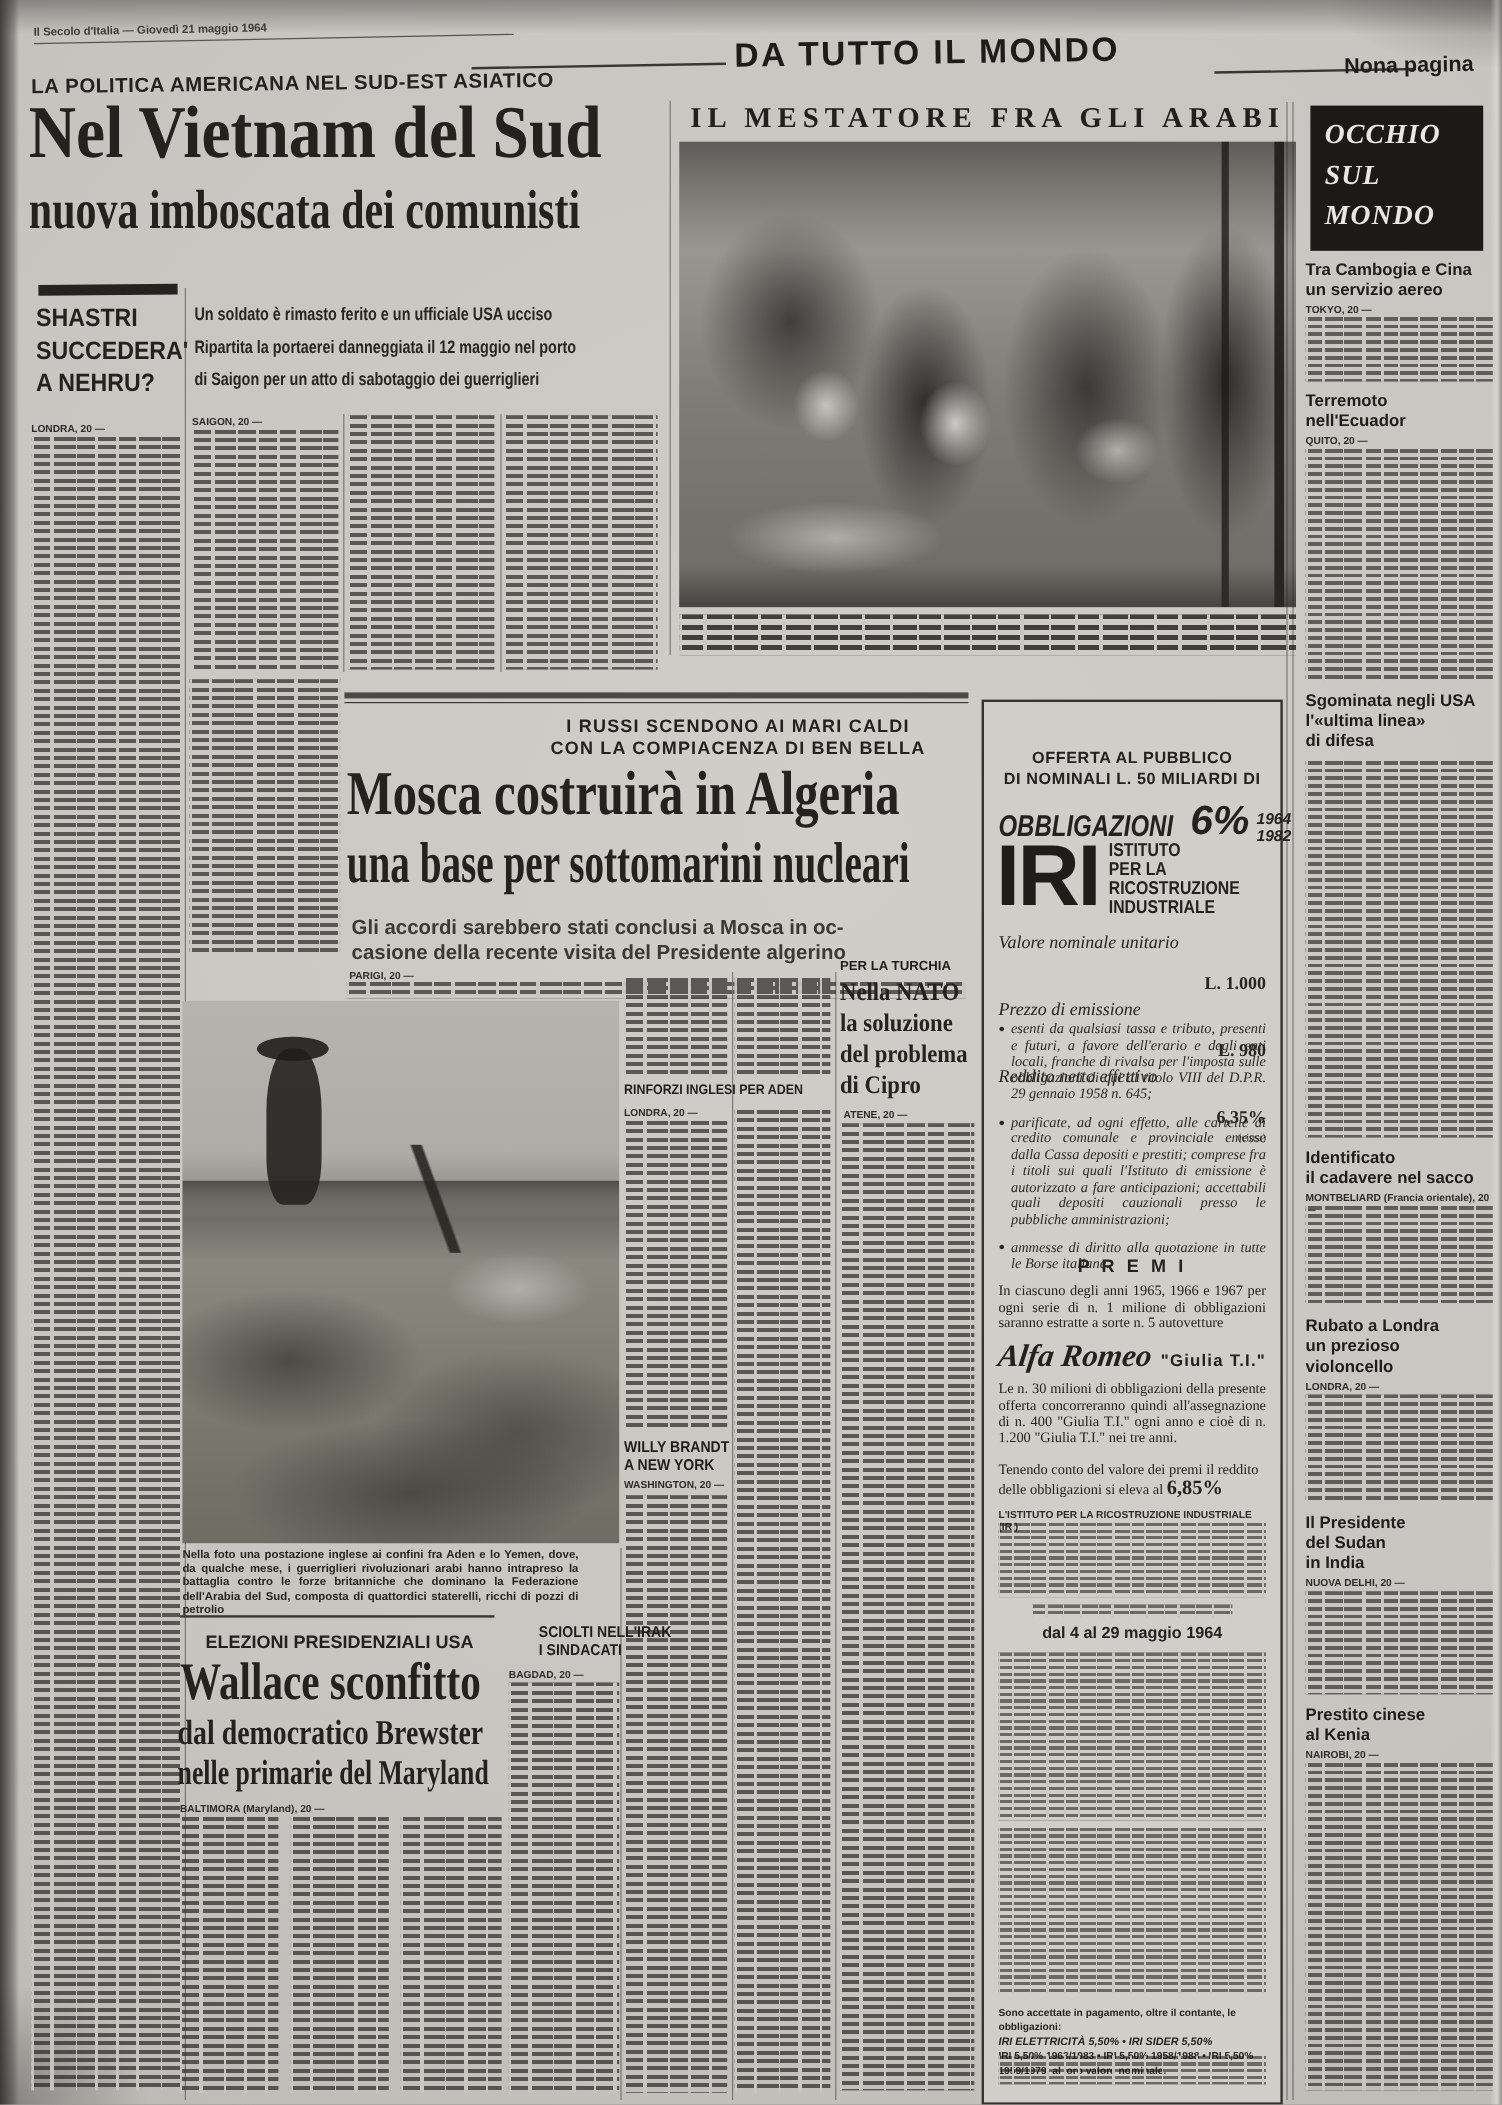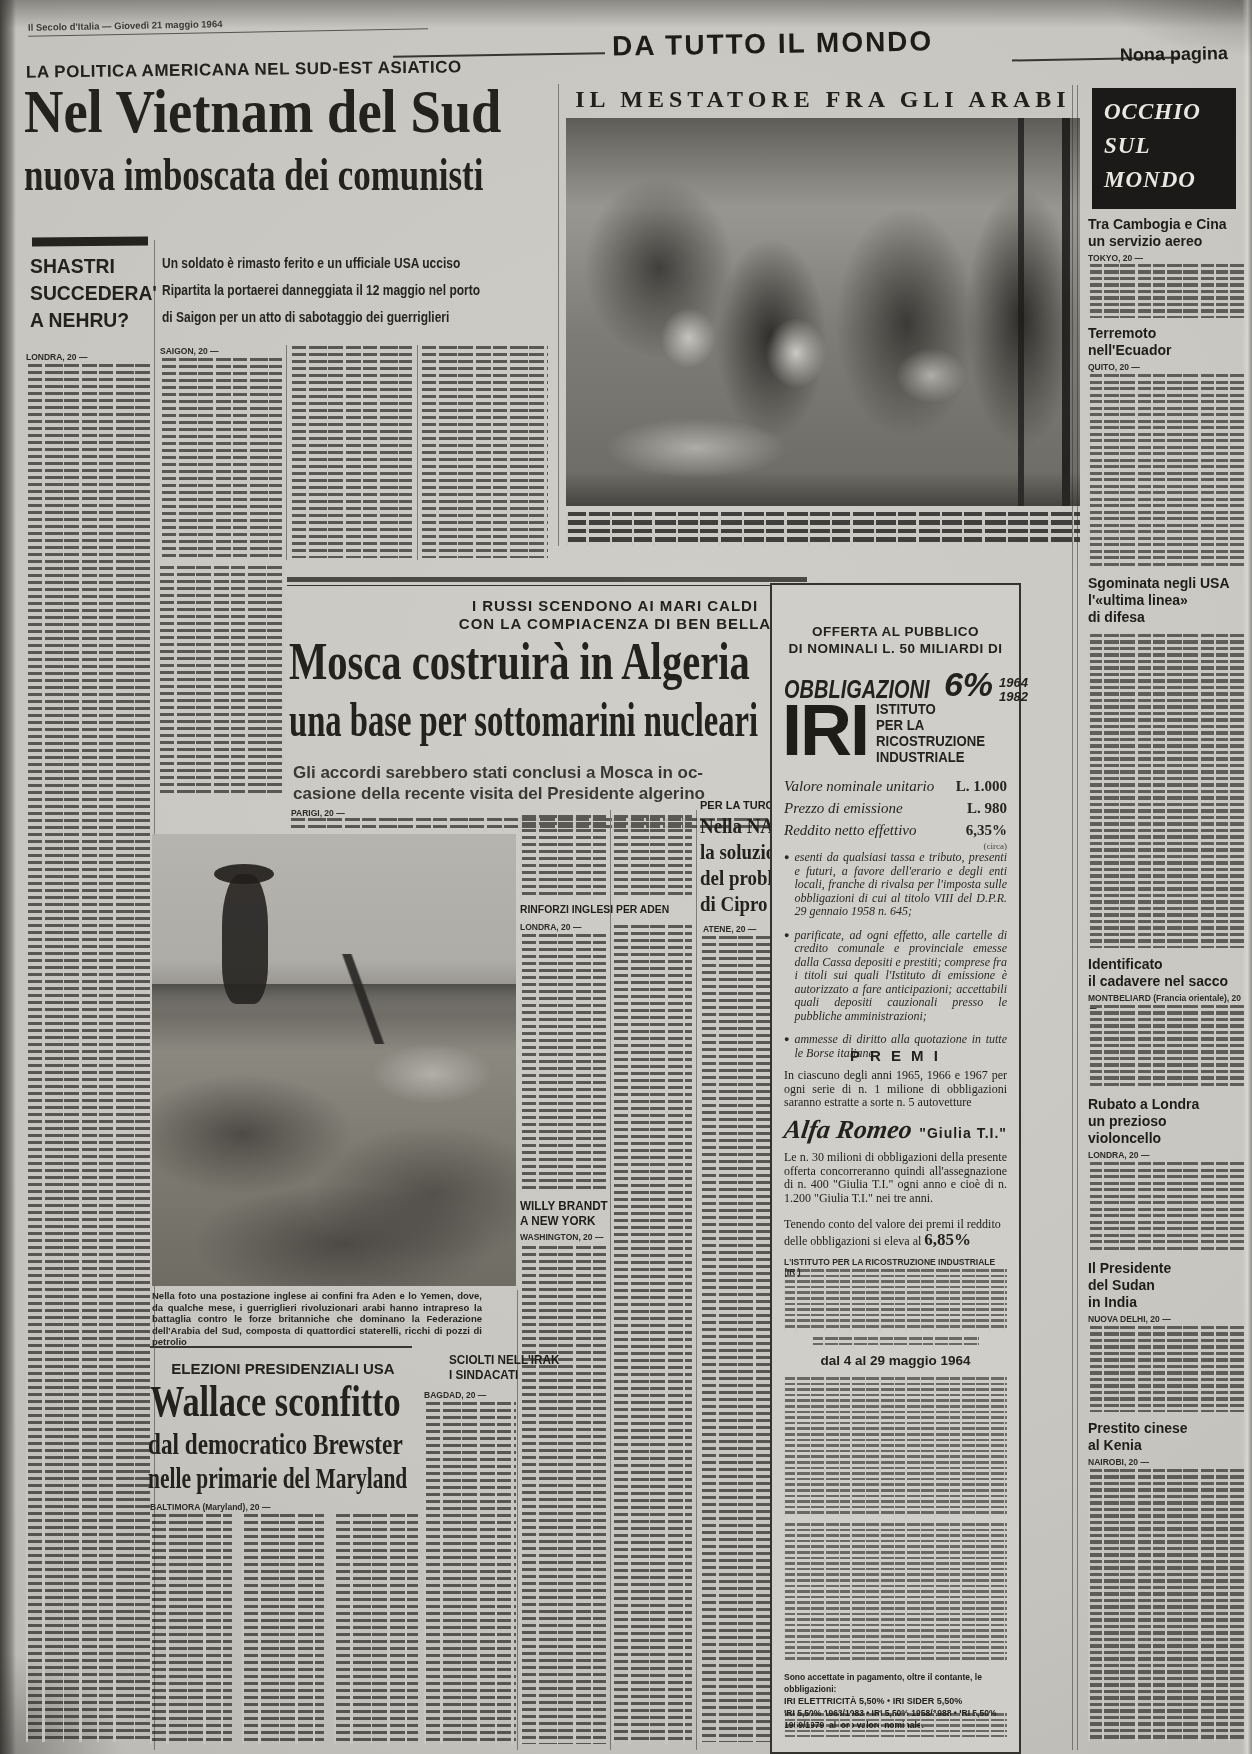--- a/index.html
+++ b/index.html
@@ -32,21 +32,21 @@
       repeating-linear-gradient(180deg,rgba(26,25,23,.85) 0 4.2px,transparent 4.2px 8.5px);}
   .dl{font:bold 8.5px/10px "Liberation Sans",sans-serif;color:#2c2b28;}
   .subhead{font-weight:bold;color:#1f1e1b;}
   .photo{position:absolute;overflow:hidden;}
   .blob{position:absolute;border-radius:50%;}
   
   .adbox{position:absolute;border:2px solid #35332f;background:#d0cec8;}
   .adbox .row{display:flex;align-items:baseline;}
   .bullet{display:flex;gap:5px;font:italic 12px/13.5px "Liberation Serif",serif;color:#2a2925;text-align:justify;}
   .valrow{display:flex;justify-content:space-between;font:italic 15px/22px "Liberation Serif",serif;color:#26251f;}
-  .valrow .v{font-style:normal;font-weight:bold;font-family:"Liberation Serif",serif;}
+  .valrow .v{font-style:normal;font-weight:bold;font-family:"Liberation Serif",serif;margin-top:34px;}
   .occhio-box{position:absolute;background:#1b1a18;color:#e9e7e1;
      font:bold italic 23px/34px "Liberation Serif",serif;letter-spacing:1px;padding:7px 16px 0 12px;}
   .rc-head{font-weight:bold;font-size:14px;line-height:17px;color:#1e1d1a;}
   .edge{position:absolute;pointer-events:none;}
 </style>
 </head>
 <body>
 
 <div class="page">
 
@@ -174,21 +174,21 @@
   <div class="hr" style="left:150px;top:1346px;width:262px;height:2px;"></div>
   <div class="abs sans b ctr" style="left:150px;top:1360px;width:266px;font-size:15px;">ELEZIONI PRESIDENZIALI USA</div>
   <div class="abs serif b" style="left:150px;top:1380px;font-size:44px;line-height:1;"><span class="cond" style="--sx:.78">Wallace sconfitto</span></div>
   <div class="abs serif b" style="left:148px;top:1430px;font-size:29px;line-height:1;"><span class="cond" style="--sx:.8">dal democratico Brewster</span></div>
   <div class="abs serif b" style="left:148px;top:1464px;font-size:29px;line-height:1;"><span class="cond" style="--sx:.74">nelle primarie del Maryland</span></div>
   <div class="abs dl" style="left:150px;top:1502px;">BALTIMORA (Maryland), 20 —</div>
   <div class="abs gk" style="left:150px;top:1514px;width:82px;height:230px;"></div>
   <div class="abs gk" style="left:242px;top:1514px;width:82px;height:230px;"></div>
   <div class="abs gk" style="left:334px;top:1514px;width:84px;height:230px;"></div>
 
-  <div class="adbox" style="left:770px;top:583px;width:247px;height:1167px;">
+  <div class="adbox" style="left:818px;top:583px;width:247px;height:1167px;">
     <div class="abs sans b ctr" style="left:0;top:38px;width:100%;font-size:13.5px;line-height:17px;letter-spacing:.5px;">
       <div>OFFERTA AL PUBBLICO</div>
       <div>DI NOMINALI L. 50 MILIARDI DI</div>
     </div>
     <div class="abs row" style="left:12px;top:80px;width:223px;align-items:flex-end;gap:6px;font-style:italic;">
       <span class="sans b" style="font-size:25px;"><span class="cond" style="--sx:.8">OBBLIGAZIONI</span></span>
       <span class="sans b" style="font-size:34px;margin-left:-28px;">6%</span>
       <span class="sans b" style="font-size:13px;line-height:14px;">
         <div>1964</div>
         <div>1982</div>
@@ -245,21 +245,21 @@
       <span class="b" style="font-size:17px;">6,85%</span>
     </div>
     <div class="abs dl" style="left:12px;top:672px;width:223px;">L'ISTITUTO PER LA RICOSTRUZIONE INDUSTRIALE (IRI)</div>
     <div class="abs gk56" style="left:12px;top:684px;width:223px;height:62px;"></div>
     <div class="abs gk56" style="left:40px;top:752px;width:167px;height:11px;"></div>
     <div class="abs sans b ctr" style="left:0;top:768px;width:100%;font-size:13.5px;">dal 4 al 29 maggio 1964</div>
     <div class="abs gk56" style="left:12px;top:792px;width:223px;height:140px;"></div>
     <div class="abs gk56" style="left:12px;top:938px;width:223px;height:138px;"></div>
     <div class="abs sans b" style="left:12px;top:1086px;width:223px;font-size:8.5px;line-height:12px;">
       <div>Sono accettate in pagamento, oltre il contante, le obbligazioni:</div>
-      <div style="font-size:9px;">IRI ELETTRICITÀ 5,50% • IRI SIDER 5,50%</div>
+      <div style="font-size:9px;font-style:italic;">IRI ELETTRICITÀ 5,50% • IRI SIDER 5,50%</div>
       <div>IRI 5,50% 1963/1983 • IRI 5,50% 1958/1988 • IRI 5,50% 1959/1979, al loro valore nominale.</div>
     </div>
     <div class="abs gk56" style="left:12px;top:1128px;width:223px;height:24px;"></div>
   </div>
 
   <div class="vr" style="left:1072px;top:85px;height:1665px;"></div>
   <div class="vr" style="left:1077px;top:85px;height:1665px;"></div>
 
   <div class="occhio-box" style="left:1092px;top:88px;width:116px;height:114px;">
     <div>OCCHIO</div>

